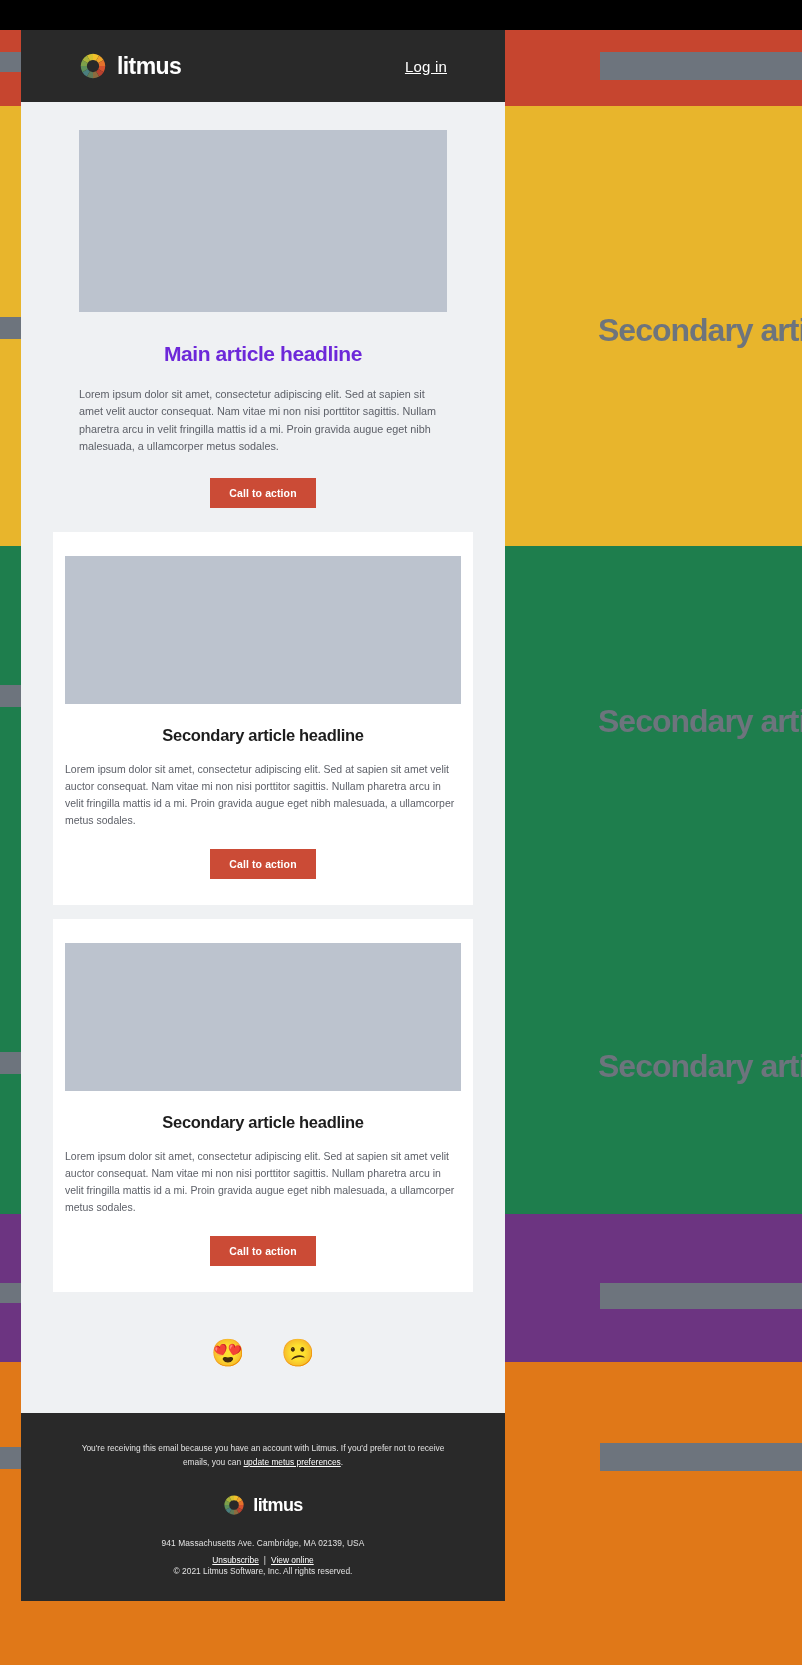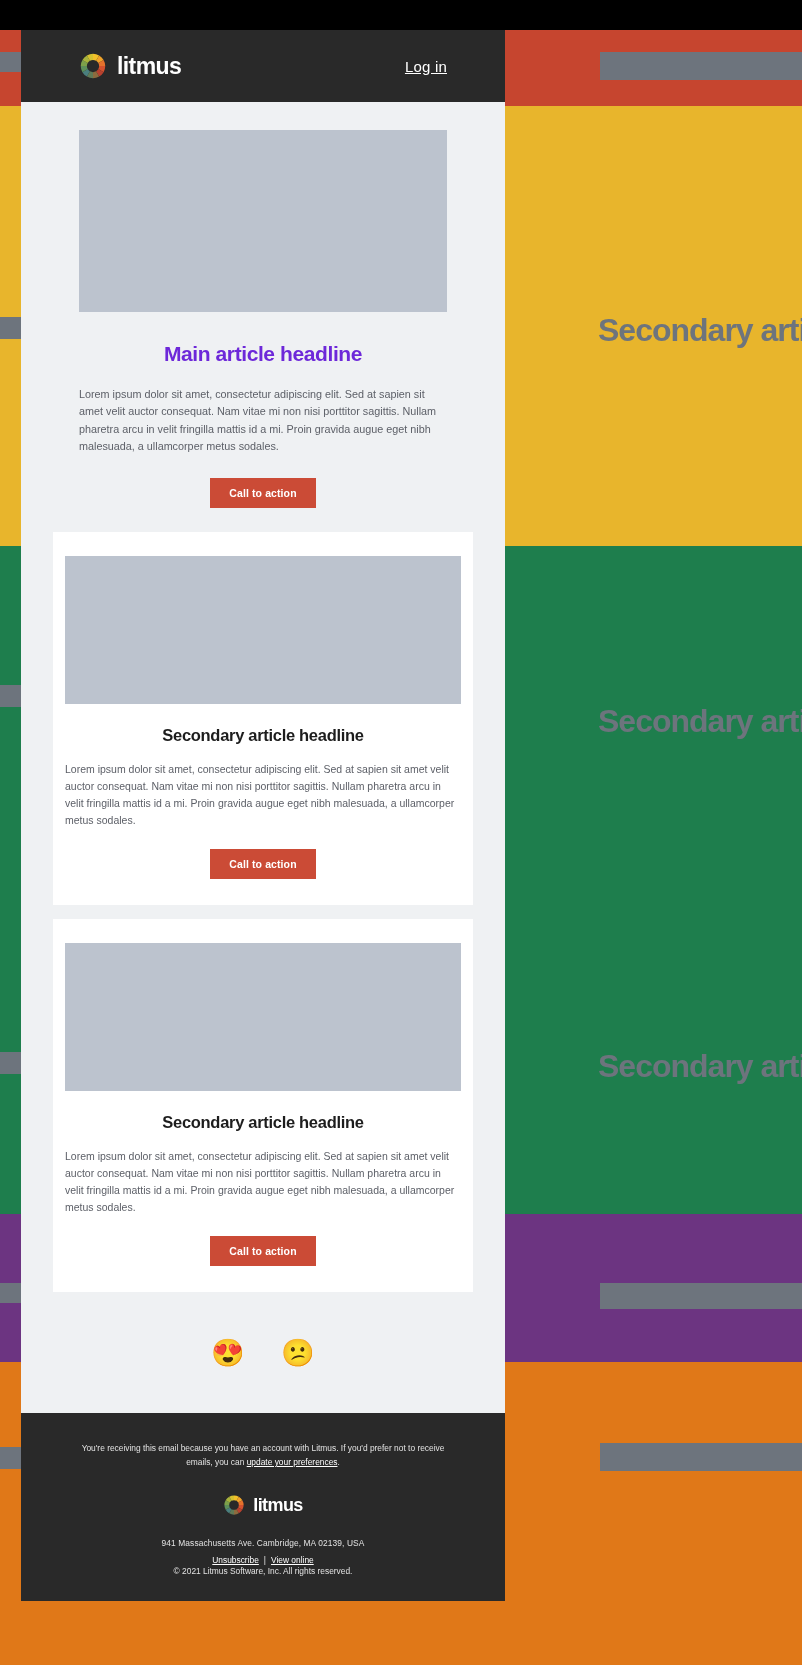--- a/index.html
+++ b/index.html
@@ -276,21 +276,21 @@
 
     <div class="feedback">
       <div class="emoji-row">
         <span class="emoji">😍</span>
         <span class="emoji">😕</span>
       </div>
     </div>
   </div>
 
   <div class="email-footer">
-    <p class="footer-note"><span>You're receiving this email because you have an account with Litmus. If you'd prefer not to receive emails, you can </span><a href="#">update your preferences</a><span>.</span></p>
+    <p class="footer-note"><span>You're receiving this email because you have an account with Litmus. If you'd prefer not to receive emails, you can </span><a href="#">update metus preferences</a><span>.</span></p>
 
     <div class="footer-brand">
       <span class="logo-mark">
         <svg viewBox="0 0 32 32" width="22" height="22" aria-hidden="true">
           <g transform="translate(16,16)">
             <path d="M0,-14 A14,14 0 0,1 7,-12.1 L3.5,-6.06 A7,7 0 0,0 0,-7 Z" fill="#f2c029"></path>
             <path d="M7,-12.1 A14,14 0 0,1 12.1,-7 L6.06,-3.5 A7,7 0 0,0 3.5,-6.06 Z" fill="#f0a32a"></path>
             <path d="M12.1,-7 A14,14 0 0,1 14,0 L7,0 A7,7 0 0,0 6.06,-3.5 Z" fill="#e5712c"></path>
             <path d="M14,0 A14,14 0 0,1 12.1,7 L6.06,3.5 A7,7 0 0,0 7,0 Z" fill="#d4512e"></path>
             <path d="M12.1,7 A14,14 0 0,1 7,12.1 L3.5,6.06 A7,7 0 0,0 6.06,3.5 Z" fill="#b8412f"></path>

